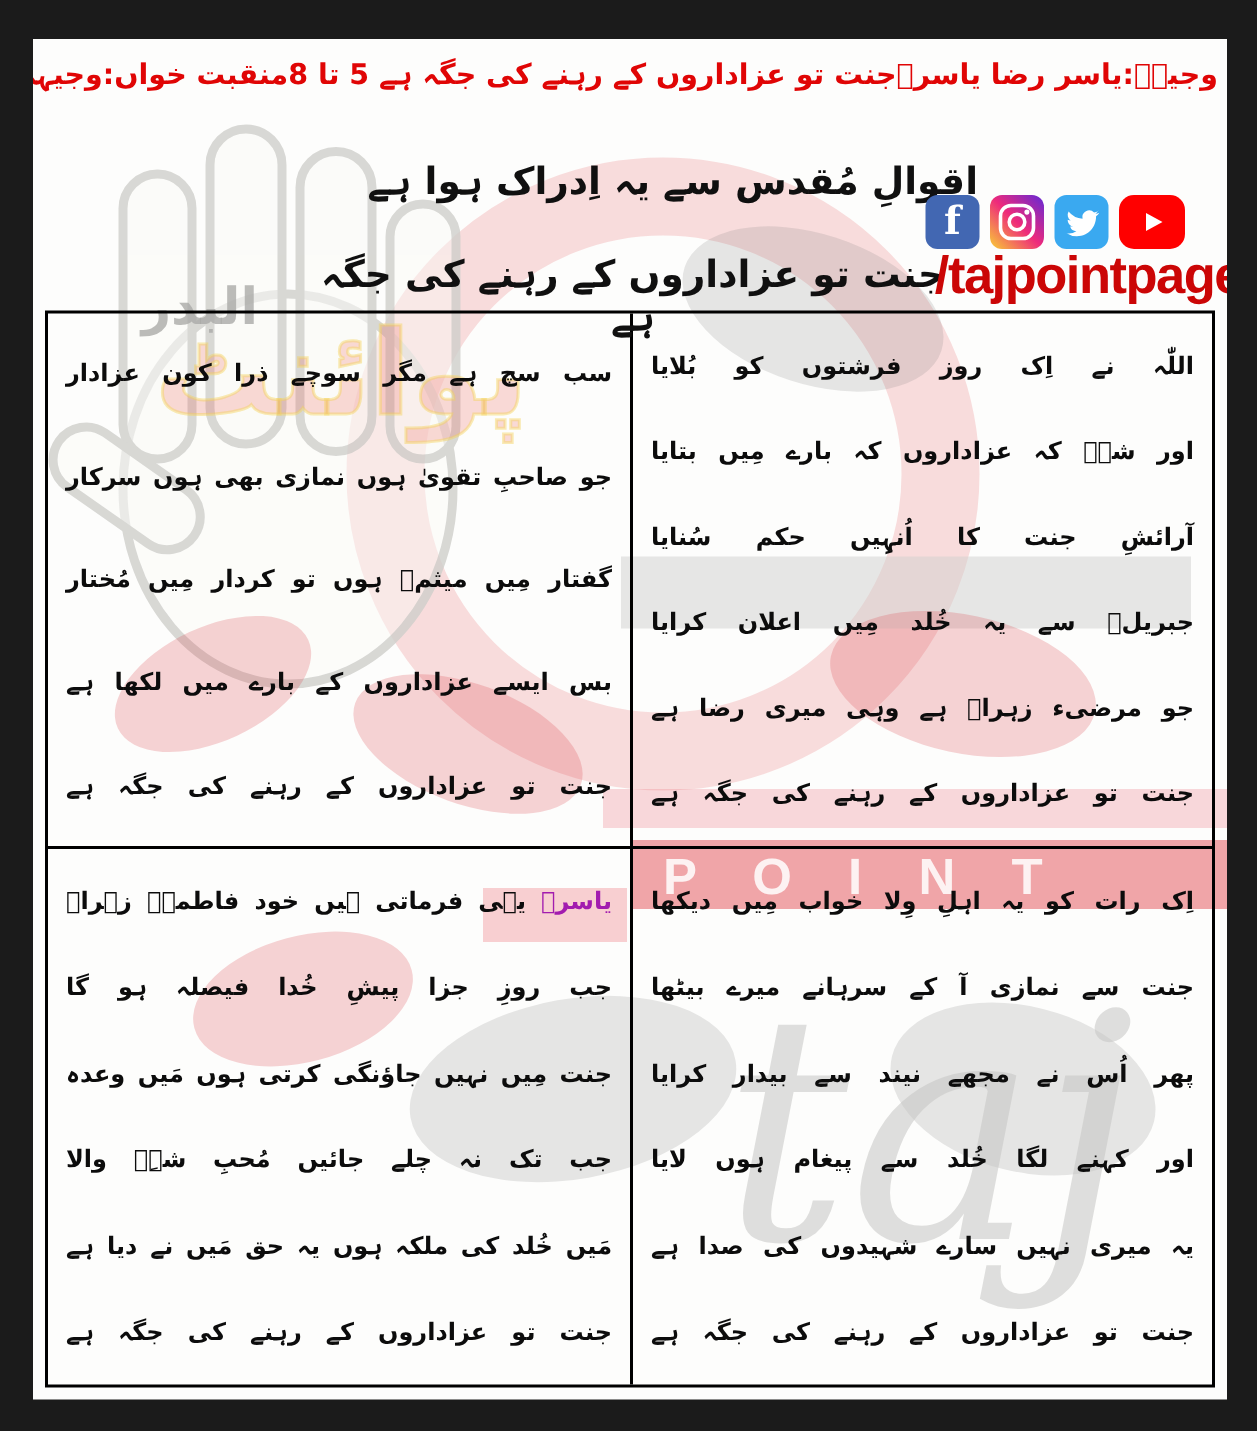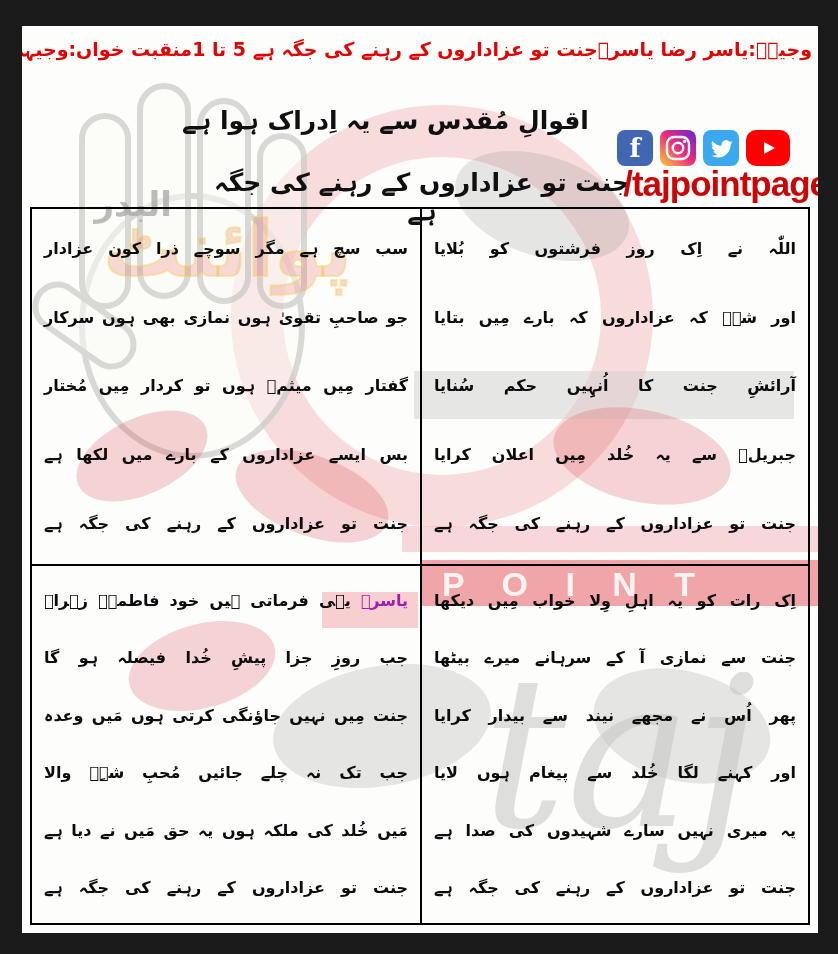--- a/index.html
+++ b/index.html
@@ -19,21 +19,21 @@
   .header-line{
     position:absolute;z-index:2;top:12px;left:8px;right:6px;
     display:flex;justify-content:space-between;align-items:center;
     direction:rtl;color:#e00505;font-weight:bold;font-size:19px;
     white-space:nowrap;
   }
   .header-line .seg{white-space:nowrap;}
   
   .intro1{
     position:absolute;z-index:2;top:80px;left:160px;width:470px;
-    text-align:left;direction:rtl;font-size:25px;color:#101010;font-weight:bold;
+    text-align:right;direction:rtl;font-size:25px;color:#101010;font-weight:bold;
   }
   .intro2{
     position:absolute;z-index:2;top:142px;left:190px;width:420px;
     text-align:center;direction:rtl;font-size:25px;color:#101010;font-weight:bold;
   }
   
   .social-row{
     position:absolute;z-index:2;top:104px;right:28px;
     display:flex;gap:7px;align-items:center;
   }
@@ -107,21 +107,21 @@
     <rect x="380" y="500" width="416" height="26" fill="rgba(238,130,138,0.30)"></rect>
     <rect x="398" y="534" width="398" height="46" fill="rgba(224,58,66,0.45)"></rect>
     <text x="420" y="570" font-size="34" font-weight="bold" letter-spacing="14" fill="rgba(255,255,255,0.85)" font-family="Liberation Sans,sans-serif">P O I N T</text>
     <rect x="300" y="566" width="96" height="36" fill="rgba(238,120,128,0.35)"></rect>
 
     <text x="460" y="800" font-size="210" font-style="italic" font-family="DejaVu Serif,serif" fill="rgba(196,196,194,0.55)">taj</text>
   </svg>
 
   <div class="header-line">
     <span class="seg">وجیہہ:یاسر رضا یاسرؔ</span>
-    <span class="seg">جنت تو عزاداروں کے رہنے کی جگہ ہے 5 تا 1</span>
+    <span class="seg">جنت تو عزاداروں کے رہنے کی جگہ ہے 5 تا 8</span>
     <span class="seg">منقبت خواں:وجیہہ حسن زیدی</span>
   </div>
 
   <div class="intro1">اقوالِ مُقدس سے یہ اِدراک ہوا ہے</div>
   <div class="intro2">جنت تو عزاداروں کے رہنے کی جگہ ہے</div>
 
   <div class="social-row">
     <div class="sicon fb">f</div>
     <div class="sicon ig">
       <svg width="26" height="26" viewBox="0 0 26 26">
@@ -143,20 +143,21 @@
   </div>
   <div class="handle">/tajpointpage</div>
 
   <div class="verse-table">
 
     <div class="cell col-right row-top">
       <div class="vline">اللّٰہ نے اِک روز فرشتوں کو بُلایا</div>
       <div class="vline">اور شہؑ کہ عزاداروں کہ بارے مِیں بتایا</div>
       <div class="vline">آرائشِ جنت کا اُنہِیں حکم سُنایا</div>
       <div class="vline">جبریلؑ سے یہ خُلد مِیں اعلان کرایا</div>
+      <div class="vline">جو مرضیء زہراؑ ہے وہی میری رضا ہے</div>
       <div class="vline">جنت تو عزاداروں کے رہنے کی جگہ ہے</div>
     </div>
 
     <div class="cell row-top">
       <div class="vline">سب سچ ہے مگر سوچے ذرا کون عزادار</div>
       <div class="vline">جو صاحبِ تقویٰ ہوں نمازی بھی ہوں سرکار</div>
       <div class="vline">گفتار مِیں میثمؓ ہوں تو کردار مِیں مُختار</div>
       <div class="vline">بس ایسے عزاداروں کے بارے میں لکھا ہے</div>
       <div class="vline">جنت تو عزاداروں کے رہنے کی جگہ ہے</div>
     </div>

